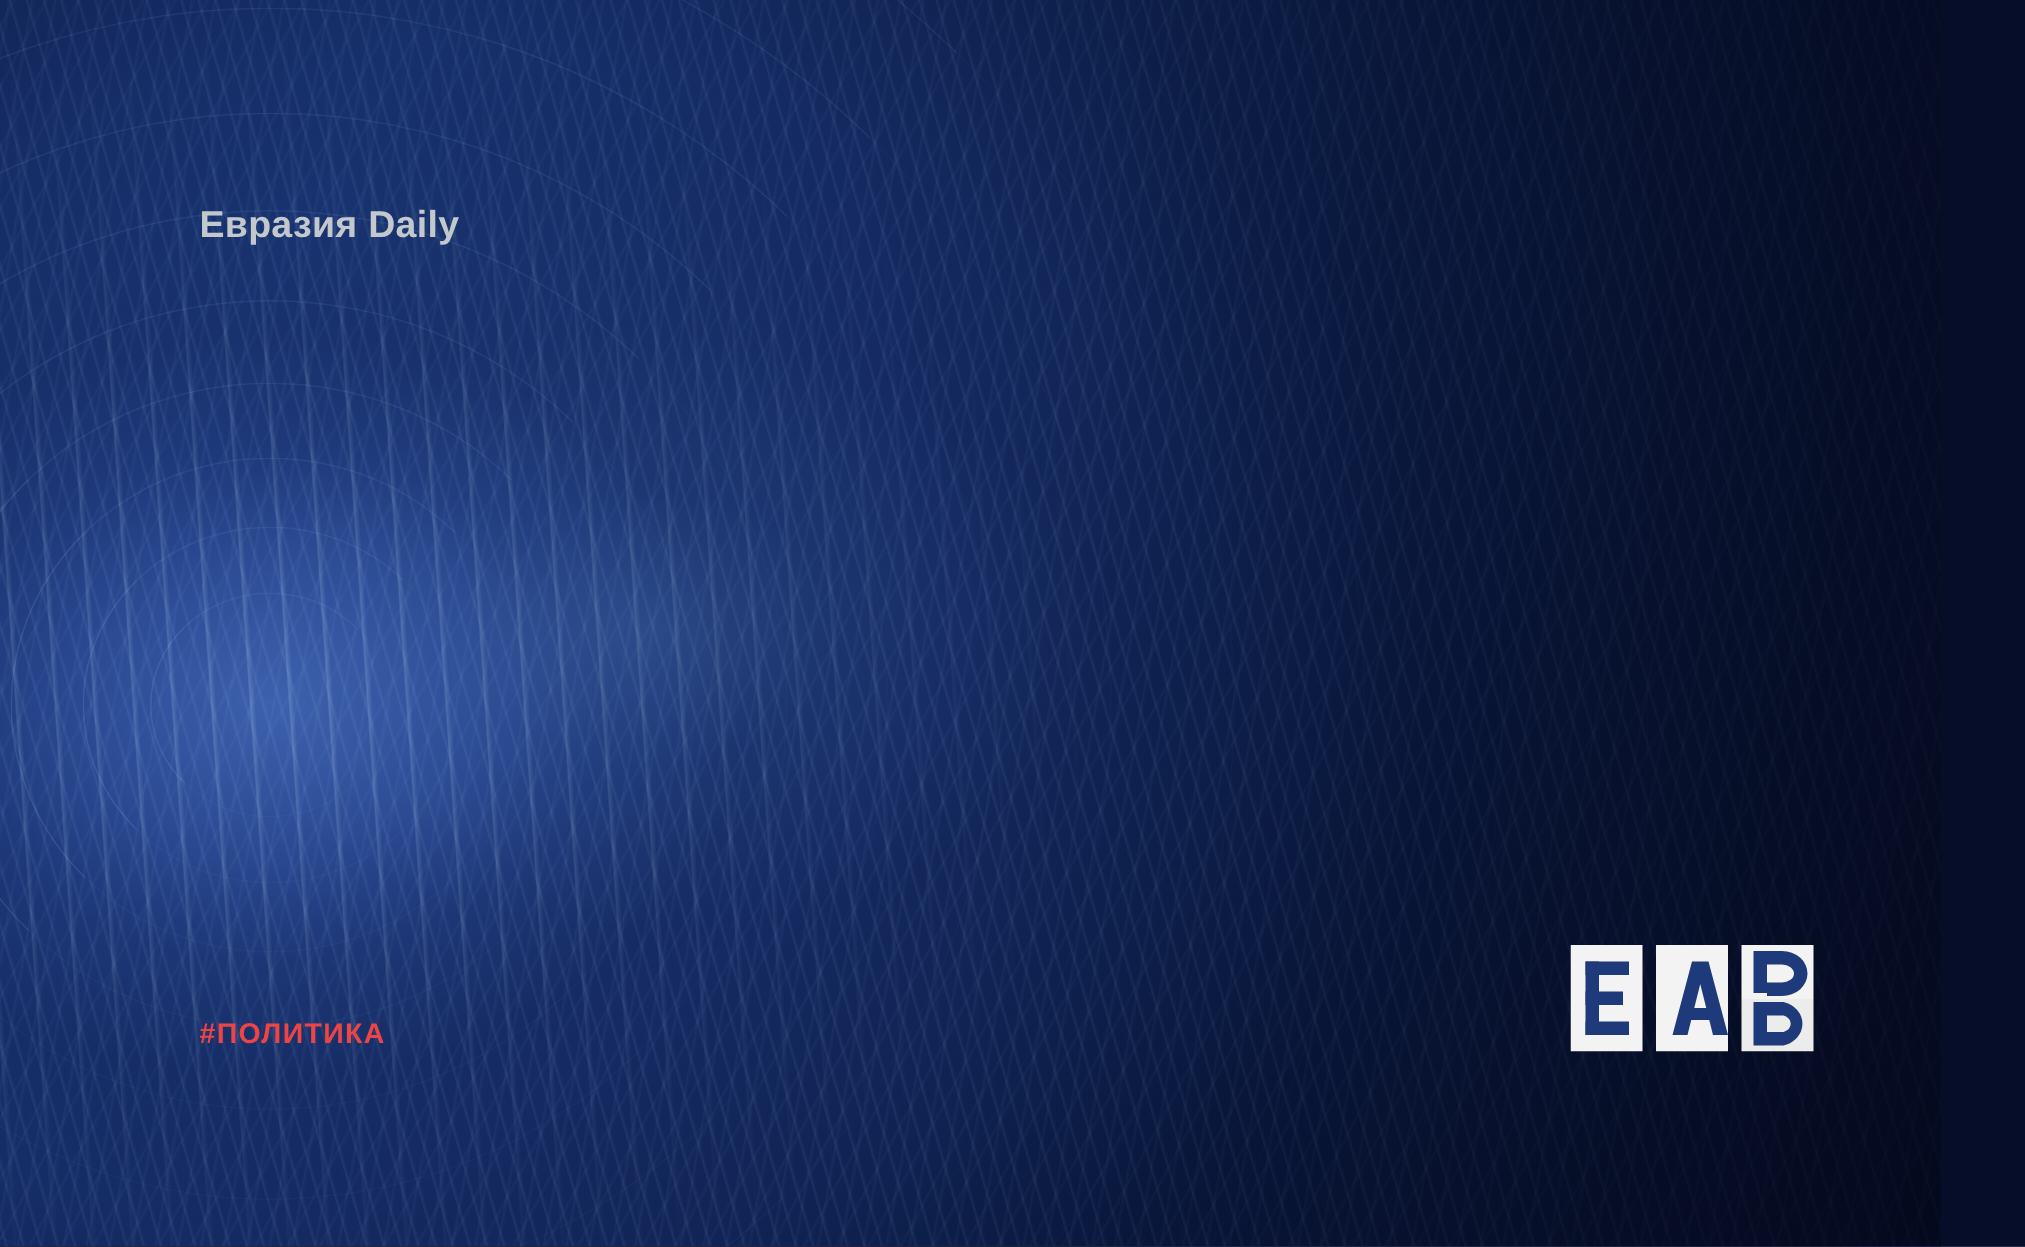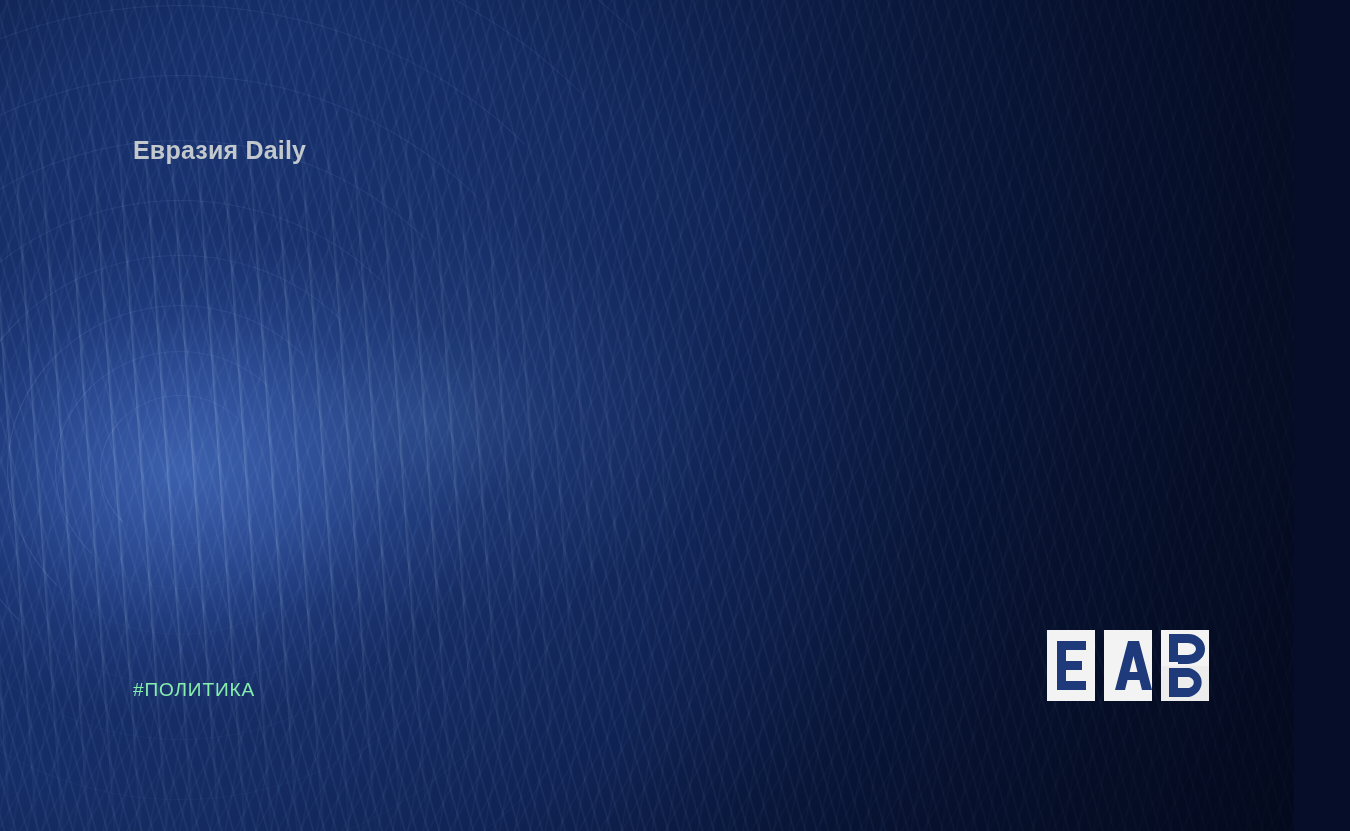--- a/index.html
+++ b/index.html
@@ -155,23 +155,23 @@
     font-weight:bold;
     color:#ffffff;
     letter-spacing:-0.2px;
   }
 
   #category-tag {
     position:absolute;
     left:133px;
     top:679px;
     font-size:19px;
-    font-weight:normal;
+    font-weight:bold;
     letter-spacing:0.9px;
-    color:#86efac;
+    color:#ef4444;
     white-space:nowrap;
   }
 
   
   #logo {
     position:absolute;
     left:1047px;
     top:630px;
     width:176px;
     height:71px;

